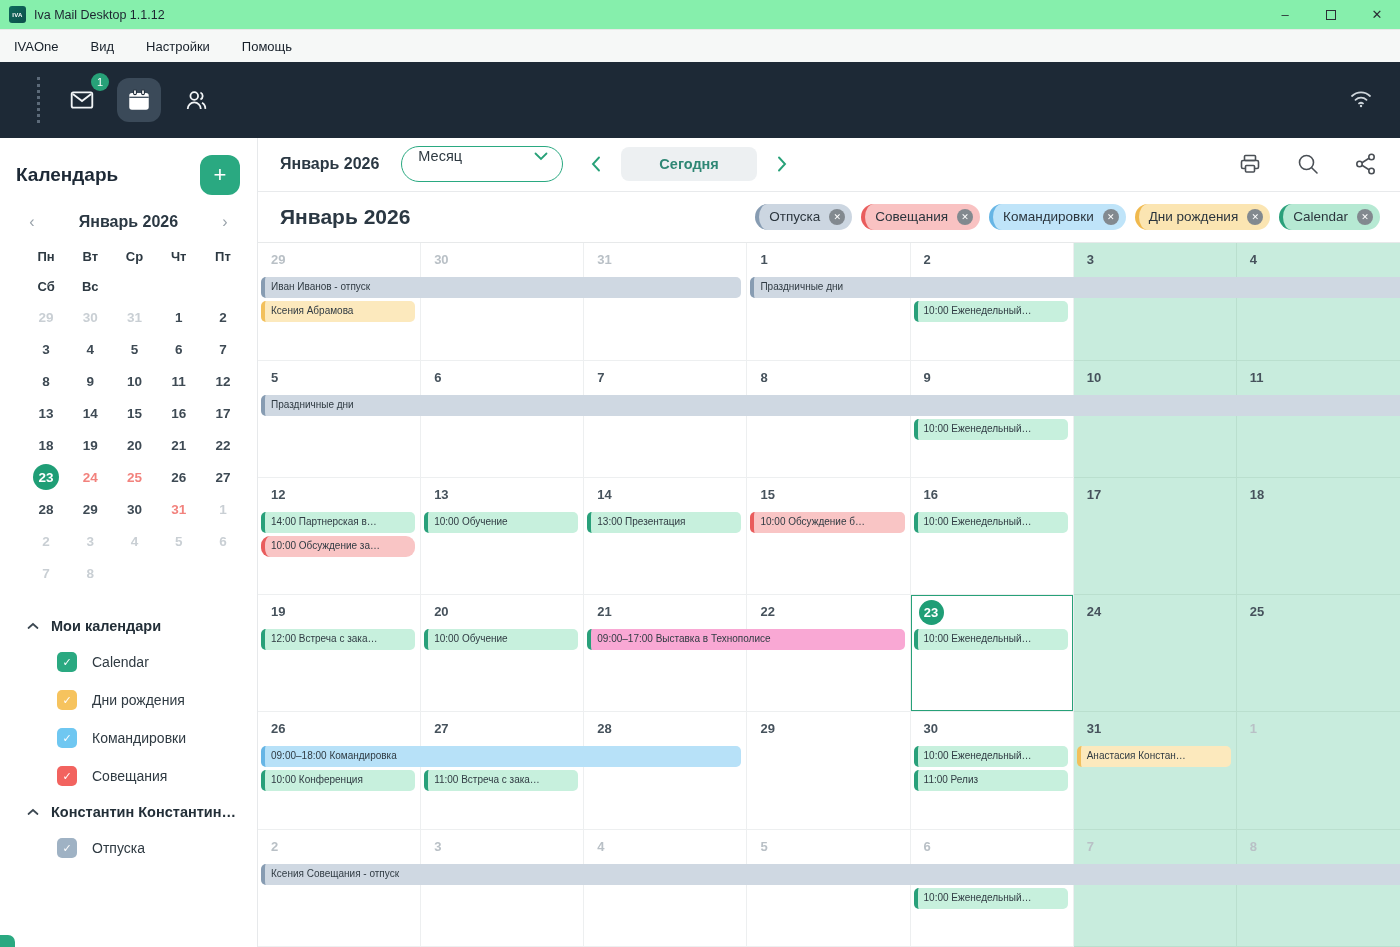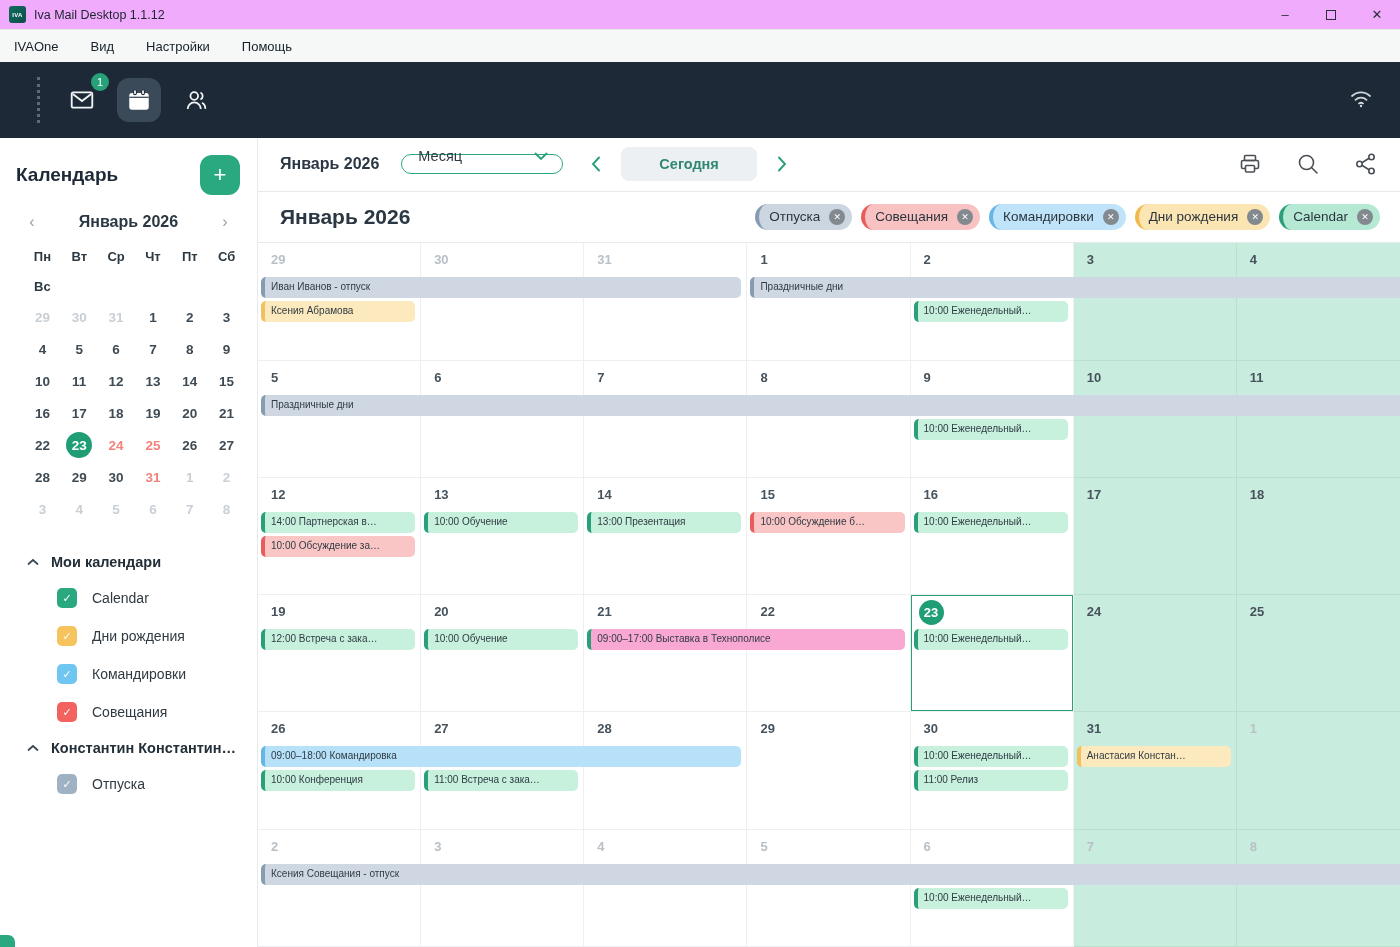--- a/index.html
+++ b/index.html
@@ -1,20 +1,20 @@
 <!DOCTYPE html>
 <html><head>
 <meta charset="utf-8">
 <style>
   * { margin:0; padding:0; box-sizing:border-box; }
   html,body { width:1400px; height:947px; overflow:hidden; background:#fff;
     font-family:"Liberation Sans","DejaVu Sans",sans-serif; }
 
   
-  .titlebar { height:30px; background:#f0abfc; display:flex; align-items:center;
+  .titlebar { height:30px; background:#86efac; display:flex; align-items:center;
     border-bottom:1px solid #e7eae8; }
   .app-logo { width:17px; height:17px; margin:0 8px 0 9px; border-radius:3px;
     background:linear-gradient(135deg,#0f6a5c,#0c4f49); color:#fff; font-size:6px; font-weight:700;
     display:flex; align-items:center; justify-content:center; letter-spacing:.3px; }
   .win-title { font-size:12.5px; color:#1d2430; }
   .win-controls { margin-left:auto; display:flex; height:100%; }
   .win-btn { width:46px; display:flex; align-items:center; justify-content:center;
     font-size:13px; color:#2a2f35; cursor:default; }
   .win-btn .sq { width:10px; height:10px; border:1.3px solid #2a2f35; }
 
@@ -38,21 +38,21 @@
   
   .sidebar { width:258px; background:#fff; border-right:1px solid #e7e9eb; position:relative; }
   .side-head { display:flex; align-items:center; justify-content:space-between; padding:17px 17px 6px 16px; }
   .side-title { font-size:19px; font-weight:700; color:#1d2936; }
   .add-btn { width:40px; height:40px; border-radius:12px; background:#2aa981; color:#fff;
     font-size:22px; font-weight:400; display:flex; align-items:center; justify-content:center; border:none; }
   .mini-cal { padding:12px 12px 0 12px; }
   .mini-head { display:flex; align-items:center; justify-content:space-between; padding:0 10px 10px 10px; }
   .mini-title { font-size:16px; font-weight:700; color:#2b3843; }
   .mini-nav { color:#9aa3ab; font-size:16px; width:20px; text-align:center; }
-  .mini-grid { display:grid; grid-template-columns:repeat(6,1fr);margin-left:12px; }
+  .mini-grid { display:grid; grid-template-columns:repeat(5,1fr);margin-left:12px; }
   .mwd { height:30px; display:flex; align-items:center; justify-content:center;
     font-size:13px; font-weight:700; color:#2d3942; }
   .mday { height:32px; display:flex; align-items:center; justify-content:center;
     font-size:13.5px; font-weight:600; color:#3e4a54; }
   .mday.muted { color:#c9cfd4; }
   .mday.red { color:#f2827d; }
   .mtoday { width:26px; height:26px; border-radius:50%; background:#1f9e76; color:#fff;
     display:flex; align-items:center; justify-content:center; }
   .sections { padding-top:20px; }
   .sec-head { display:flex; align-items:center; gap:12px; padding:9px 10px 9px 27px;
@@ -62,21 +62,21 @@
   .cb { width:20px; height:20px; border-radius:5px; color:#fff; font-size:11px;
     display:flex; align-items:center; justify-content:center; flex:none; }
   .float-partial { position:absolute; left:0; bottom:0; width:15px; height:12px;
     border-top-right-radius:7px; background:#2aa981; }
 
   
   .main { flex:1; display:flex; flex-direction:column; min-width:0; }
   .main-toolbar { height:54px; display:flex; align-items:center; padding:0 22px;
     border-bottom:1px solid #e8eaec; }
   .period { font-size:16px; font-weight:700; color:#2b3843; margin-right:22px; }
-  .view-select { width:162px; height:20px; border:1.5px solid #2aa981; border-radius:18px;
+  .view-select { width:162px; height:36px; border:1.5px solid #2aa981; border-radius:18px;
     display:flex; align-items:center; justify-content:space-between; padding:0 14px 16px 16px;
     font-size:14.5px; color:#2f3a42; background:#fff; margin-right:20px; }
   .nav-chev { width:26px; height:36px; display:flex; align-items:center; justify-content:center; }
   .today-btn { background:#edf0f2; border:none; border-radius:8px; padding:9px 38px;
     font-size:14.5px; font-weight:700; color:#2f8775; margin:0 12px; }
   .mt-right { margin-left:auto; display:flex; align-items:center; gap:34px; }
   .icon-btn { background:none; border:none; display:flex; }
 
   .month-head { height:51px; display:flex; align-items:center; justify-content:space-between;
     padding:0 20px 0 22px; }
@@ -405,21 +405,21 @@
           <div class="cell">
             <span class="dnum">16</span>
           </div>
           <div class="cell weekend">
             <span class="dnum">17</span>
           </div>
           <div class="cell weekend">
             <span class="dnum">18</span>
           </div>
           <div class="event" style="background: rgb(199, 240, 221); border-left-color: rgb(41, 160, 122); top: 34px; left: calc(0% + 3px); width: calc(14.2857% - 9px);">14:00 Партнерская в…</div>
-          <div class="event" style="background: rgb(249, 197, 197); border-left-color: rgb(233, 92, 92); top: 58px; left: calc(0% + 3px); width: calc(14.2857% - 9px);">10:00 Обсуждение за…</div>
+          <div class="event" style="background: rgb(249, 197, 197); border-left-color: rgb(233, 92, 92); top: 58px; left: calc(0% + 3px); width: calc(14.2857% - 9px); border-radius: 9px;">10:00 Обсуждение за…</div>
           <div class="event" style="background: rgb(199, 240, 221); border-left-color: rgb(41, 160, 122); top: 34px; left: calc(14.2857% + 3px); width: calc(14.2857% - 9px);">10:00 Обучение</div>
           <div class="event" style="background: rgb(199, 240, 221); border-left-color: rgb(41, 160, 122); top: 34px; left: calc(28.5714% + 3px); width: calc(14.2857% - 9px);">13:00 Презентация</div>
           <div class="event" style="background: rgb(249, 197, 197); border-left-color: rgb(233, 92, 92); top: 34px; left: calc(42.8571% + 3px); width: calc(14.2857% - 9px);">10:00 Обсуждение б…</div>
           <div class="event" style="background: rgb(199, 240, 221); border-left-color: rgb(41, 160, 122); top: 34px; left: calc(57.1429% + 3px); width: calc(14.2857% - 9px);">10:00 Еженедельный…</div>
         </div>
         <div class="week">
           <div class="cell">
             <span class="dnum">19</span>
           </div>
           <div class="cell">

